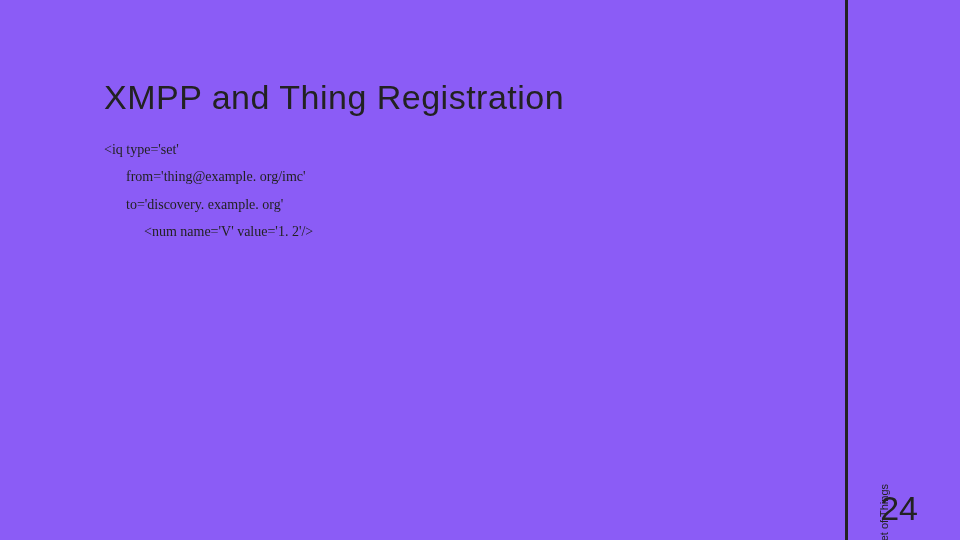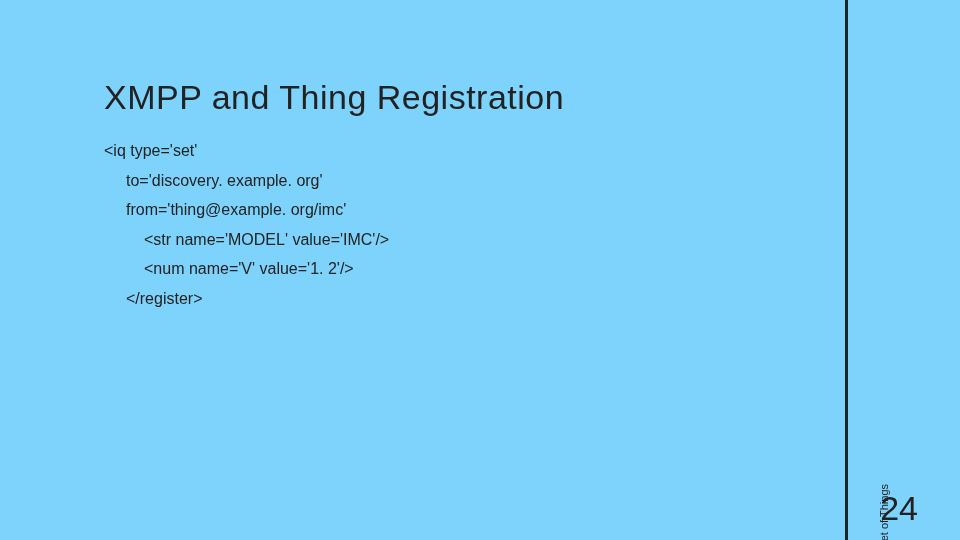--- a/index.html
+++ b/index.html
@@ -1,21 +1,21 @@
 <!DOCTYPE html>
 <html><head>
 <meta charset="utf-8">
 <style>
   * { margin: 0; padding: 0; box-sizing: border-box; }
   html, body { width: 960px; height: 540px; background: #fff; font-family: Arial, Helvetica, sans-serif; overflow: hidden; }
   .slide {
     position: relative;
     width: 960px;
     height: 540px;
-    background: #7dd3fc;
+    background: #8b5cf6;
   }
   .vline {
     position: absolute;
     top: 0;
     left: 845px;
     width: 3px;
     height: 540px;
     background: #222;
   }
   .title {
@@ -24,23 +24,24 @@
     left: 104px;
     font-size: 34px;
     font-weight: 400;
     letter-spacing: 0.5px;
     color: #222;
   }
   .body {
     position: absolute;
     top: 142px;
     left: 104px;
-    font-size: 16px;
+    font-size: 14px;
     line-height: 1.1;
     color: #222;
+    font-family: Liberation Serif, serif;
   }
   .body p { margin-bottom: 12px; }
   .i1 { padding-left: 22px; }
   .i2 { padding-left: 40px; }
   .sidebar-label {
     position: absolute;
     right: 70px;
     bottom: 56px;
     transform-origin: right bottom;
     transform: rotate(-90deg);
@@ -60,23 +61,21 @@
 </head>
 <body>
 
 <div class="slide">
   <div class="vline"></div>
 
   <h1 class="title">XMPP and Thing Registration</h1>
 
   <div class="body">
     <p>&lt;iq type='set'</p>
+    <p class="i1">from='thing@example. org/imc'</p>
     <p class="i1">to='discovery. example. org'</p>
-    <p class="i1">from='thing@example. org/imc'</p>
-    <p class="i2">&lt;str name='MODEL' value='IMC'/&gt;</p>
     <p class="i2">&lt;num name='V' value='1. 2'/&gt;</p>
-    <p class="i1">&lt;/register&gt;</p>
   </div>
 
   <div class="sidebar-label">95-733 Internet of Things</div>
 
   <div class="pagenum">24</div>
 </div>
 
 </body></html>

